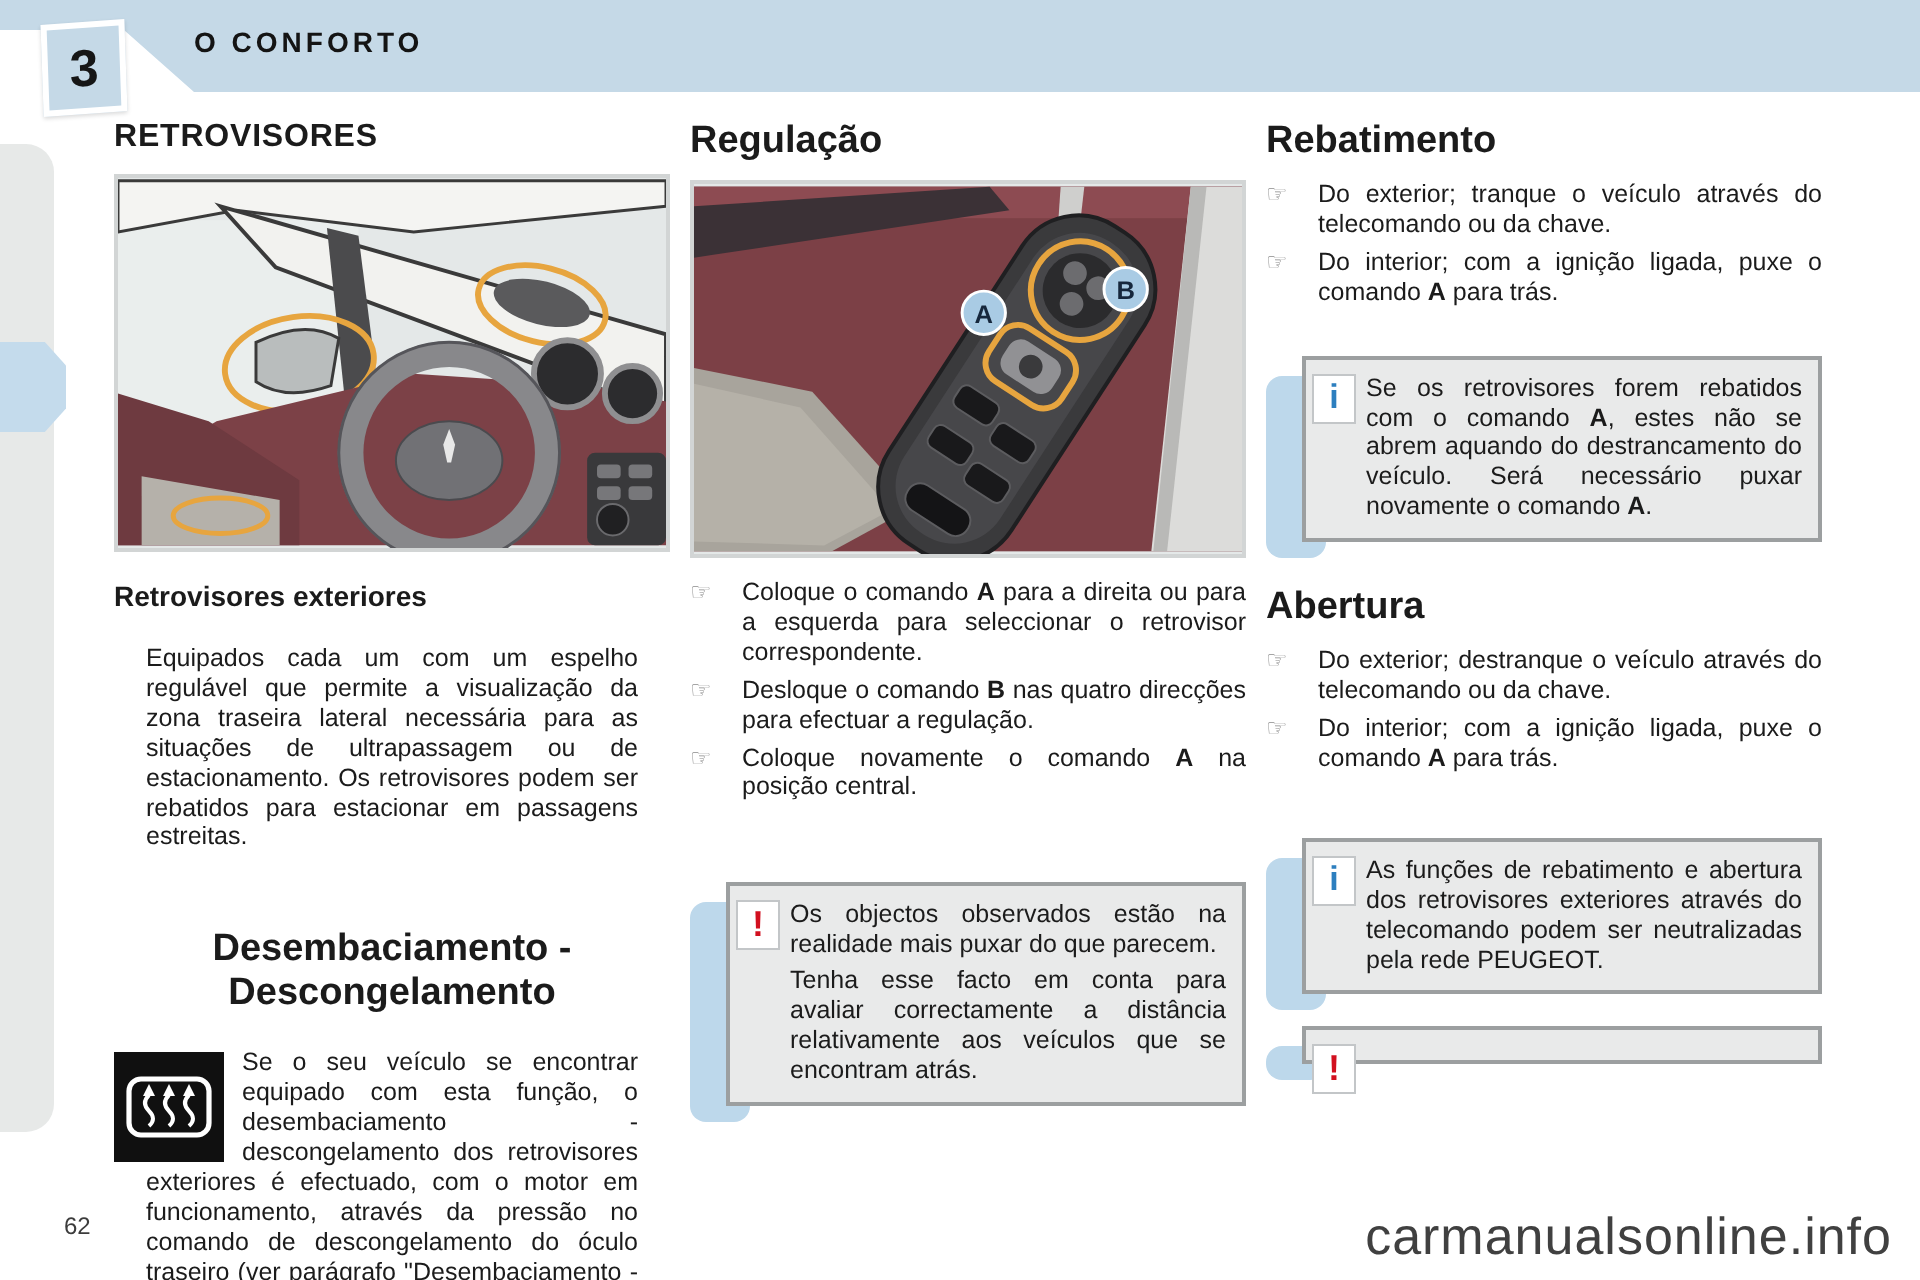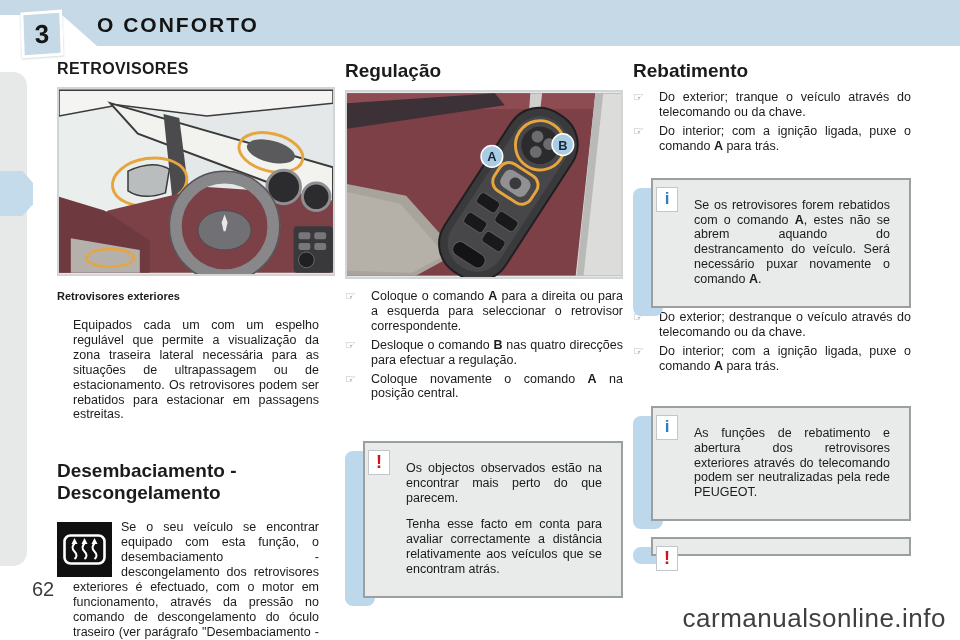--- a/index.html
+++ b/index.html
@@ -19,39 +19,39 @@
   .ch-badge{
     position:absolute;top:11px;left:21px;width:36px;height:40px;
     background:#c5d9e7;border:3px solid #ffffff;
     transform:rotate(-4deg) skewX(-2deg);
     display:flex;align-items:center;justify-content:center;
     font-size:26px;font-weight:bold;color:#161616;
     box-shadow:0 1px 2px rgba(0,0,0,.15);
   }
   .ch-title{
     position:absolute;top:13px;left:97px;
-    font-size:21px;font-weight:bold;letter-spacing:2px;color:#141414;
+    font-size:14px;font-weight:bold;letter-spacing:2px;color:#141414;
   }
   
   .side-bar{
     position:absolute;left:0;top:72px;width:27px;height:494px;
     background:#e7e9e8;border-radius:0 14px 14px 0;
   }
   .side-marker{
     position:absolute;left:0;top:171px;width:33px;height:45px;
     background:#c4dbec;
     clip-path:polygon(0 0,68% 0,100% 26%,100% 74%,68% 100%,0 100%);
   }
   
   .col{position:absolute;top:60px;width:278px;}
   .col1{left:57px;}
   .col2{left:345px;}
   .col3{left:633px;}
   .h-main{font-size:16px;font-weight:bold;letter-spacing:.4px;margin:0 0 9px 0;}
-  .h-sub{font-size:11px;font-weight:bold;margin:14px 0 5px 0;}
+  .h-sub{font-size:14px;font-weight:bold;margin:14px 0 5px 0;}
   .h-small{font-size:19px;font-weight:bold;margin:0 0 8px 0;}
   p.body{font-size:12.5px;line-height:14.9px;text-align:justify;margin:16px;}
   .photo{
     display:block;width:274px;height:185px;border:2px solid #d2d5d5;background:#e4e8e8;
   }
   
   .steps{margin-top:2px;}
   .step{display:flex;margin-bottom:4px;}
   .step .hand{
     width:26px;flex:0 0 26px;font-size:12px;color:#8b8b8b;line-height:14.9px;
@@ -61,35 +61,35 @@
   .note{position:relative;margin-left:5px;}
   .note-tab{
     position:absolute;left:-5px;top:10px;width:30px;height:calc(100% - 2px);
     background:#bdd8eb;border-radius:8px;
   }
   .note-body{
     position:relative;margin-left:13px;
     background:#e9eaea;border:2px solid #9c9fa0;
     padding:7px 8px 8px 30px;
   }
-  .note-body p{font-size:12.5px;line-height:14.9px;text-align:justify;margin:11px;}
+  .note-body p{font-size:12.5px;line-height:14.9px;text-align:justify;margin:0;}
   .note-body p + p{margin-top:3px;}
   .note-ico{
     position:absolute;left:3px;top:7px;width:20px;height:23px;
     background:#ffffff;border:1px solid #c3c6c8;
     display:flex;align-items:center;justify-content:center;
     font-weight:bold;
   }
   .note-ico.info{color:#2d7fbf;font-size:17px;}
   .note-ico.warn{color:#d2101f;font-size:18px;}
   
   .defrost{margin-top:9px;}
   .defrost .dicon{float:left;width:55px;height:55px;margin:2px 9px 2px 0;}
   
-  .page-num{position:absolute;left:32px;top:578px;font-size:20px;color:#3c3c3c;}
+  .page-num{position:absolute;left:32px;top:606px;font-size:12px;color:#3c3c3c;}
   .watermark{
     position:absolute;right:14px;top:603px;font-size:26px;color:#404040;letter-spacing:.5px;
   }
   b{font-weight:bold;}
   svg text{font-family:"Liberation Sans","DejaVu Sans",sans-serif;}
 </style>
 </head>
 <body>
 
 <div class="band"></div>
@@ -128,21 +128,21 @@
     <rect x="243" y="144" width="12" height="7" rx="2" fill="#77777a"></rect>
     <rect x="259" y="144" width="12" height="7" rx="2" fill="#77777a"></rect>
     <rect x="243" y="155" width="12" height="7" rx="2" fill="#77777a"></rect>
     <rect x="259" y="155" width="12" height="7" rx="2" fill="#77777a"></rect>
     <circle cx="251" cy="172" r="8" fill="#202022" stroke="#6a6a6d"></circle>
   </svg>
 
   <h3 class="h-sub">Retrovisores exteriores</h3>
   <p class="body">Equipados cada um com um espelho regulável que permite a visualização da zona traseira lateral necessária para as situações de ultrapassagem ou de estacionamento. Os retrovisores podem ser rebatidos para estacionar em passagens estreitas.</p>
 
-  <h4 class="h-small" style="margin-top:38px;">Desembaciamento - Descongelamento</h4>
+  <h4 class="h-small" style="margin-top:38px;text-align:center;">Desembaciamento - Descongelamento</h4>
   <div class="defrost">
     <svg class="dicon" viewBox="0 0 55 55" aria-hidden="true">
       <rect width="55" height="55" fill="#101010"></rect>
       <rect x="7.5" y="13.5" width="40" height="28" rx="6" fill="none" stroke="#ffffff" stroke-width="2.6"></rect>
       <g stroke="#ffffff" stroke-width="2" fill="none">
         <path d="M17.5,37 q4,-3.5 0,-7.5 q-4,-4 0,-8"></path>
         <path d="M27.5,37 q4,-3.5 0,-7.5 q-4,-4 0,-8"></path>
         <path d="M37.5,37 q4,-3.5 0,-7.5 q-4,-4 0,-8"></path>
       </g>
       <g fill="#ffffff" stroke="none">
@@ -202,21 +202,21 @@
     <div class="step">
       <span class="hand">☞</span>
       <p><span>Coloque novamente o comando </span><b>A</b><span> na posição central.</span></p>
     </div>
   </div>
 
   <div class="note" style="margin-top:40px;">
     <div class="note-tab"></div>
     <div class="note-body">
       <div class="note-ico warn">!</div>
-      <p>Os objectos observados estão na encontrar mais perto do que parecem.</p>
+      <p>Os objectos observados estão na realidade mais puxar do que parecem.</p>
       <p>Tenha esse facto em conta para avaliar correctamente a distância relativamente aos veículos que se encontram atrás.</p>
     </div>
   </div>
 </div>
 
 <div class="col col3">
   <h3 class="h-small">Rebatimento</h3>
   <div class="steps">
     <div class="step">
       <span class="hand">☞</span>
@@ -229,20 +229,21 @@
   </div>
 
   <div class="note" style="margin-top:24px;">
     <div class="note-tab"></div>
     <div class="note-body">
       <div class="note-ico info">i</div>
       <p><span>Se os retrovisores forem rebatidos com o comando </span><b>A</b><span>, estes não se abrem aquando do destrancamento do veículo. Será necessário puxar novamente o comando </span><b>A</b><span>.</span></p>
     </div>
   </div>
 
+  <h3 class="h-small" style="margin-top:22px;">Abertura</h3>
   <div class="steps">
     <div class="step">
       <span class="hand">☞</span>
       <p><span>Do exterior; destranque o veículo através do telecomando ou da chave.</span></p>
     </div>
     <div class="step">
       <span class="hand">☞</span>
       <p><span>Do interior; com a ignição ligada, puxe o comando </span><b>A</b><span> para trás.</span></p>
     </div>
   </div>

